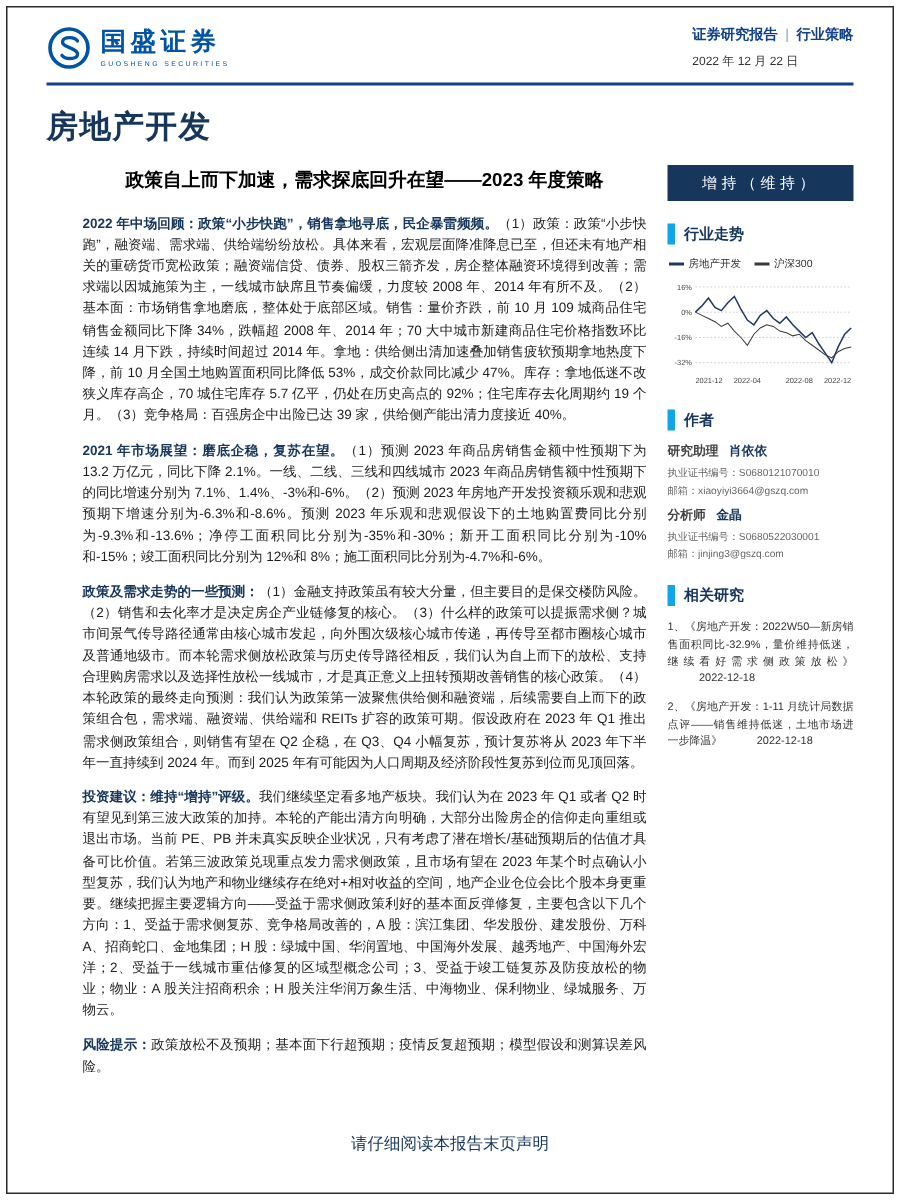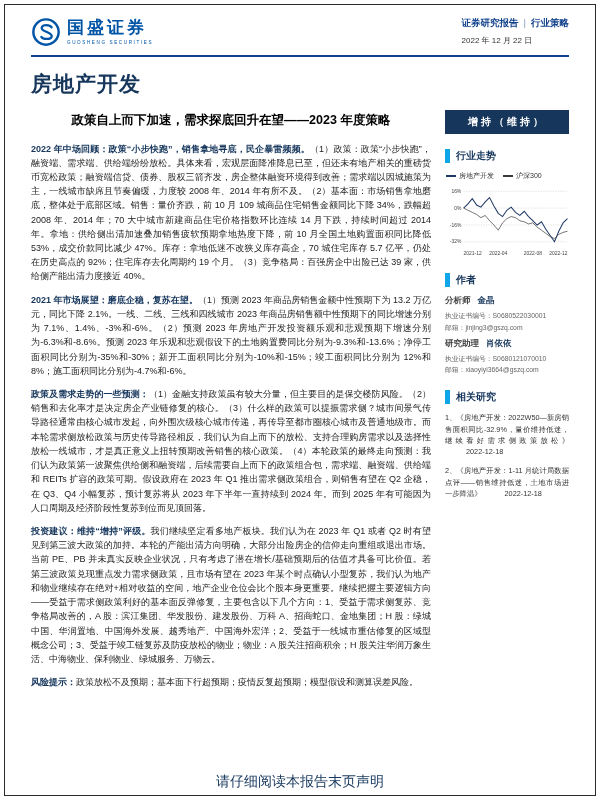--- a/index.html
+++ b/index.html
@@ -15,44 +15,44 @@
   .header-right{text-align:left;}
   .report-type{font-size:9.5px;font-weight:bold;color:#11418c;}
   .report-type .sep{margin:0 5px;color:#7f9fc6;font-weight:normal;}
   .report-date{font-size:8px;color:#333;margin-top:5px;}
 
   
   .page-title{font-size:21px;font-weight:bold;color:#16365c;margin:13px 0 10px 0;letter-spacing:1px;}
 
   
   .content{display:flex;gap:14px;}
-  .main-col{flex:1;min-width:0;}
+  .main-col{flex:1;min-width:0;margin-left:24px;}
   .side-col{width:124px;flex:none;}
 
   .subtitle{font-size:12.5px;font-weight:bold;color:#000;text-align:center;margin:4px 0 12px 0;line-height:1.4;}
   .para{font-size:9px;line-height:1.58;text-align:justify;margin:0 0 9px 0;color:#1c1c1c;}
   .para .lead{font-weight:bold;color:#16365c;}
 
   
-  .rating-badge{background:#16365c;color:#fff;font-size:10px;font-weight:bold;text-align:center;padding:5px 0;letter-spacing:3px;margin-top:2px;}
+  .rating-badge{background:#16365c;color:#fff;font-size:10px;font-weight:normal;text-align:center;padding:5px 0;letter-spacing:3px;margin-top:2px;}
   .side-title{font-size:10px;font-weight:bold;color:#16365c;border-left:5px solid #0ea5e9;padding-left:6px;margin:15px 0 8px 0;}
   .legend{display:flex;gap:9px;align-items:center;font-size:7px;color:#333;margin:2px 0 3px 1px;}
   .legend-item{display:flex;align-items:center;gap:3px;}
   .legend-swatch{display:inline-block;width:10px;height:2px;background:#16365c;}
   #trend-svg{width:100%;height:auto;display:block;}
 
   .author-row{font-size:8.5px;margin:5px 0 3px 0;}
   .author-role{color:#444;margin-right:7px;font-weight:bold;}
   .author-name{color:#16365c;font-weight:bold;}
   .author-meta{font-size:6.8px;color:#666;line-height:1.65;word-break:break-all;}
 
   .research-item{font-size:7.3px;color:#333;line-height:1.55;margin-bottom:8px;text-align:justify;}
   .research-date{color:#333;white-space:nowrap;padding-left:21px;}
 
-  .footer{position:absolute;left:0;bottom:4px;width:100%;text-align:center;font-size:14px;color:#16365c;}
+  .footer{position:absolute;left:0;bottom:25px;width:100%;text-align:center;font-size:11px;color:#16365c;}
 </style>
 </head>
 <body>
 
 <div class="page">
 
   <div class="header">
     <div class="logo">
       <svg class="logo-emblem" viewBox="0 0 32 32">
         <circle cx="16" cy="16" r="13.5" fill="none" stroke="#0054a6" stroke-width="2.6"></circle>
@@ -122,31 +122,31 @@
           <text x="68.66666666666666" y="92" text-anchor="middle" font-size="6.4" fill="#444">2022-04</text>
           <text x="113.33333333333333" y="92" text-anchor="middle" font-size="6.4" fill="#444">2022-08</text>
           <text x="158" y="92" text-anchor="end" font-size="6.4" fill="#444">2022-12</text>
           <polyline points="24.0,31.1 29.6,25.7 35.2,18.9 40.8,27.1 46.3,29.8 51.9,23.0 57.5,17.6 63.1,28.4 68.7,37.9 74.3,42.0 79.8,33.9 85.4,29.8 91.0,36.6 96.6,40.6 102.2,35.2 107.8,42.0 113.3,47.4 118.9,52.9 124.5,48.8 130.1,58.3 135.7,66.4 141.3,74.6 146.8,61.0 152.4,50.1 158.0,44.7" fill="none" stroke="#1F3864" stroke-width="1.3"></polyline>
           <polyline points="24.0,31.1 29.6,33.9 35.2,36.6 40.8,39.3 46.3,43.4 51.9,40.6 57.5,47.4 63.1,52.9 68.7,59.6 74.3,50.1 79.8,44.7 85.4,42.0 91.0,43.4 96.6,47.4 102.2,48.8 107.8,51.5 113.3,50.1 118.9,55.6 124.5,59.6 130.1,63.7 135.7,67.8 141.3,70.5 146.8,65.1 152.4,62.4 158.0,61.0" fill="none" stroke="#3A3A3A" stroke-width="0.9"></polyline>
         </svg>
 
       <div class="side-title">作者</div>
       <div>
         <div class="author-row">
+          <span class="author-role">研究助理</span><span class="author-name">肖依依</span>
+        </div>
+        <div class="author-meta">执业证书编号：S0680121070010</div>
+        <div class="author-meta">邮箱：xiaoyiyi3664@gszq.com</div>
+      </div>
+      <div>
+        <div class="author-row">
           <span class="author-role">分析师</span><span class="author-name">金晶</span>
         </div>
         <div class="author-meta">执业证书编号：S0680522030001</div>
         <div class="author-meta">邮箱：jinjing3@gszq.com</div>
-      </div>
-      <div>
-        <div class="author-row">
-          <span class="author-role">研究助理</span><span class="author-name">肖依依</span>
-        </div>
-        <div class="author-meta">执业证书编号：S0680121070010</div>
-        <div class="author-meta">邮箱：xiaoyiyi3664@gszq.com</div>
       </div>
 
       <div class="side-title">相关研究</div>
       <div class="research-item">
         <span>1、《房地产开发：2022W50—新房销售面积同比-32.9%，量价维持低迷，继续看好需求侧政策放松》</span>
         <span class="research-date">2022-12-18</span>
       </div>
       <div class="research-item">
         <span>2、《房地产开发：1-11 月统计局数据点评——销售维持低迷，土地市场进一步降温》</span>
         <span class="research-date">2022-12-18</span>

